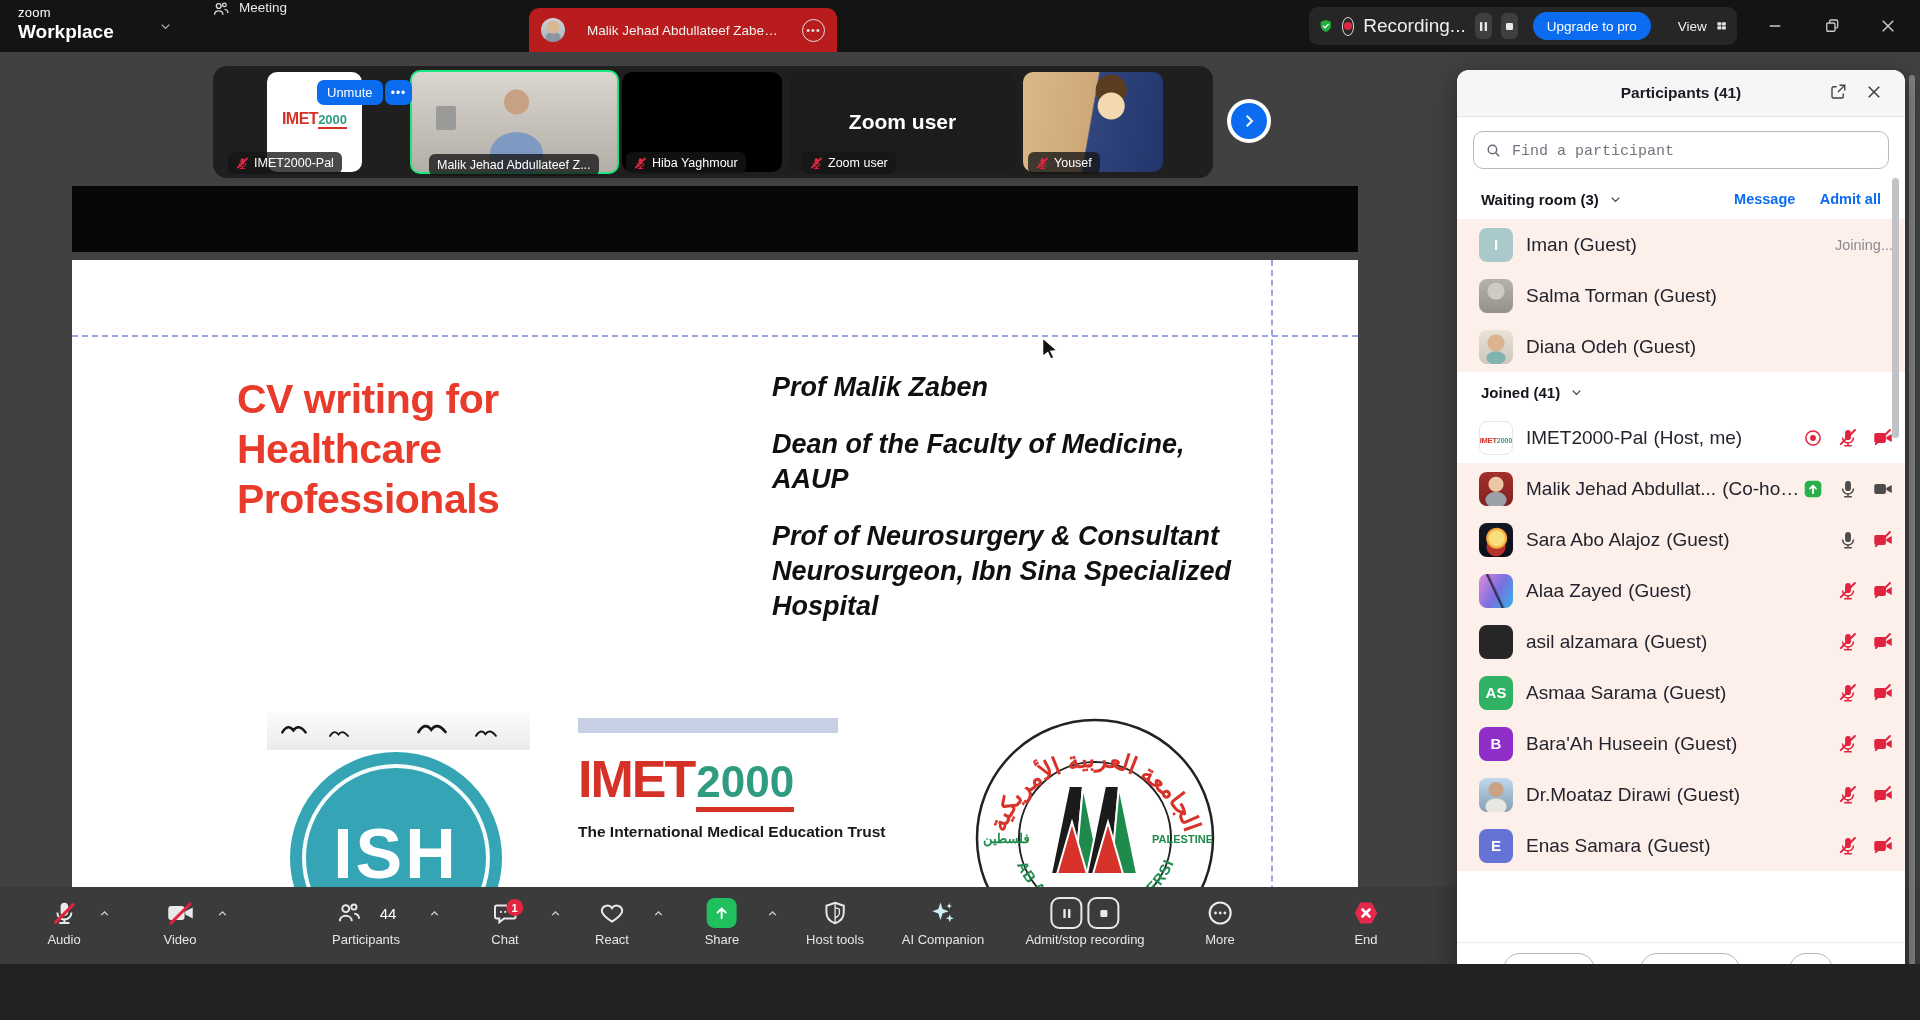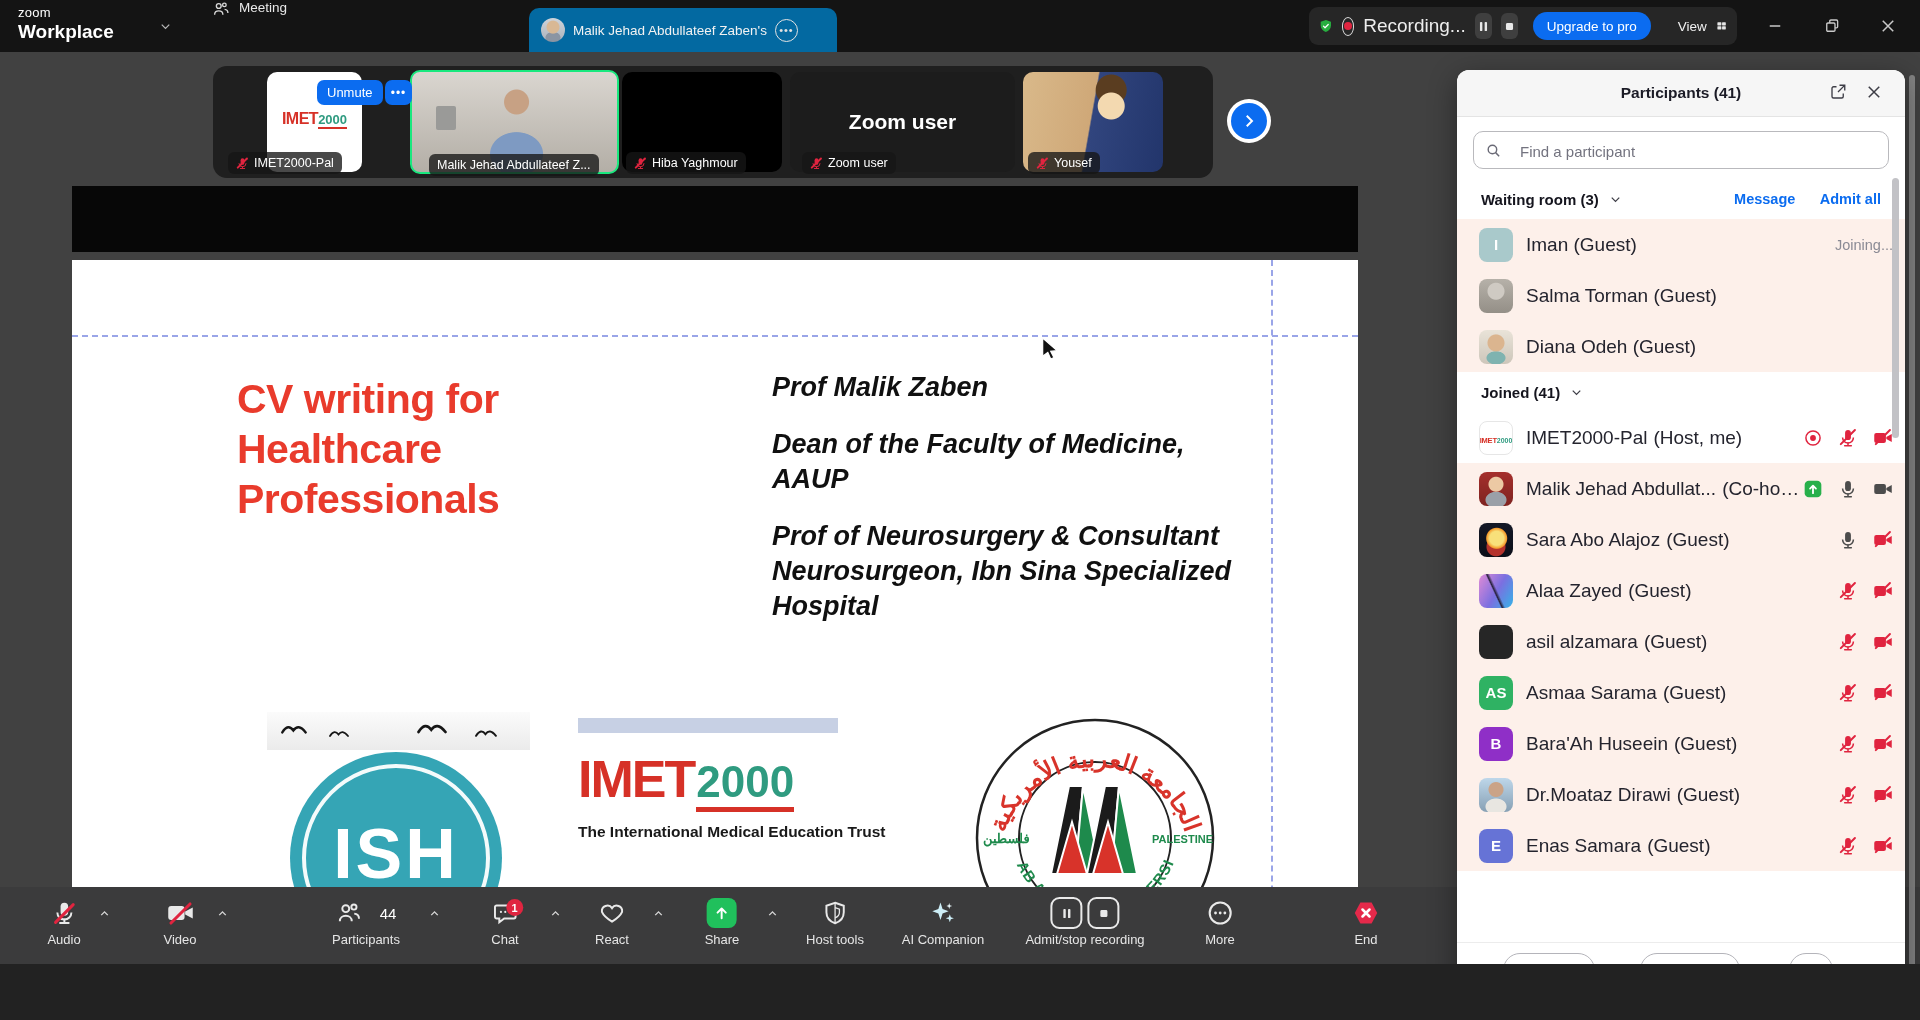--- a/index.html
+++ b/index.html
@@ -6,21 +6,21 @@
   #app{position:relative;width:1920px;height:964px;overflow:hidden;
        font-family:"Liberation Sans",sans-serif;background:#414141;}
   svg{display:block}
   
   .topbar{position:absolute;left:0;top:0;width:1920px;height:52px;background:#141414;z-index:40}
   .brand{position:absolute;left:18px;top:6px;color:#fff;line-height:1}
   .brand .z1{font-size:13px;font-weight:500;letter-spacing:.3px}
   .brand .z2{font-size:19px;font-weight:700;margin-top:3px}
   .brand-chev{position:absolute;left:158px;top:19px;color:#b8b8b8}
   .tab-meeting{position:absolute;left:212px;top:0;height:52px;display:flex;align-items:flex-start;gap:9px;color:#e8e8e8;font-size:13.5px}
-  .tab-active{position:absolute;left:529px;top:8px;width:308px;height:44px;background:#0369a1;border-radius:10px 10px 0 0;display:flex;align-items:center;gap:8px;padding:0 12px;box-sizing:border-box}
+  .tab-active{position:absolute;left:529px;top:8px;width:308px;height:44px;background:#b91c1c;border-radius:10px 10px 0 0;display:flex;align-items:center;gap:22px;padding:0 12px;box-sizing:border-box}
   .tab-av{width:24px;height:24px;border-radius:50%;flex:none;background:
       radial-gradient(circle at 50% 38%,#d9b894 0 6px,transparent 7px),
       radial-gradient(ellipse 9px 7px at 50% 82%,#8b95a3 0 7px,transparent 8px),
       linear-gradient(#cfd4da,#aab2bc)}
   .tab-title{font-size:13.5px;color:#f2f2f2;white-space:nowrap;overflow:hidden;text-overflow:ellipsis}
   .tab-ell{width:21px;height:21px;border:1.6px solid #e3e3e3;border-radius:50%;color:#e3e3e3;display:flex;align-items:center;justify-content:center;font-size:11px;letter-spacing:1px;flex:none}
   .chip{position:absolute;left:1309px;top:7px;height:38px;width:428px;background:#262626;border-radius:9px;display:flex;align-items:center;gap:9px;padding:0 10px;box-sizing:border-box}
   .rec-dot{width:17px;height:17px;border-radius:50%;border:1.6px solid #dcdcdc;display:flex;align-items:center;justify-content:center}
   .rec-dot i{width:8px;height:8px;border-radius:50%;background:#e02540}
   .rec-txt{color:#ededed;font-size:19px}
@@ -84,21 +84,21 @@
   .sharebox{width:30px;height:30px;border-radius:8px;background:#20c05c;display:flex;align-items:center;justify-content:center}
   .recbox{width:32px;height:32px;border:2px solid #e9e9e9;border-radius:9px;display:flex;align-items:center;justify-content:center;box-sizing:border-box}
   .endlbl{color:#ecd2d6}
   
   .panel{position:absolute;left:1457px;top:70px;width:448px;height:928px;background:#fff;border-radius:12px;z-index:30;box-shadow:0 8px 28px rgba(0,0,0,.4);overflow:hidden}
   .phead{height:46px;background:#f6f6f6;border-bottom:1px solid #e4e4e4;position:relative}
   .ptitle{text-align:center;line-height:46px;font-size:15.5px;font-weight:700;color:#1b1b26}
   .phicon{position:absolute;top:13px;color:#3d3d46}
   .psearch{position:relative;margin:14px 16px 10px;height:38px;border:1px solid #b9b9bd;border-radius:10px;box-sizing:border-box}
   .psearch svg{position:absolute;left:11px;top:10px;color:#6a6a76}
-  .psearch input{position:absolute;left:44px;top:1px;height:34px;width:370px;border:none;outline:none;font-size:15px;font-family:Liberation Sans, sans-serif;color:#333;background:transparent}
+  .psearch input{position:absolute;left:36px;top:1px;height:34px;width:370px;border:none;outline:none;font-size:15px;font-family:Liberation Mono, monospace;color:#333;background:transparent}
   .psearch input::placeholder{color:#73737f}
   .sechead{height:40px;display:flex;align-items:center;padding:0 24px;justify-content:space-between}
   .sechead .lft{display:flex;align-items:center;gap:9px;font-size:15px;font-weight:700;color:#15151e}
   .sechead .lnk{font-size:14.5px;font-weight:700;color:#0b6cf0;margin-left:20px}
   .prow{height:51px;display:flex;align-items:center;padding-left:22px}
   .pink{background:#fdf0ea}
   .pav{width:34px;height:34px;border-radius:8px;flex:none;margin-right:13px;display:flex;align-items:center;justify-content:center;color:#fff;font-weight:700;font-size:15px;overflow:hidden}
   .pname{font-size:19px;color:#24242e;white-space:nowrap;overflow:hidden;text-overflow:ellipsis}
   .psuffix{margin-left:6px}
   .pright{margin-left:auto;display:flex;align-items:center;gap:15px;padding-right:12px;flex:none}

